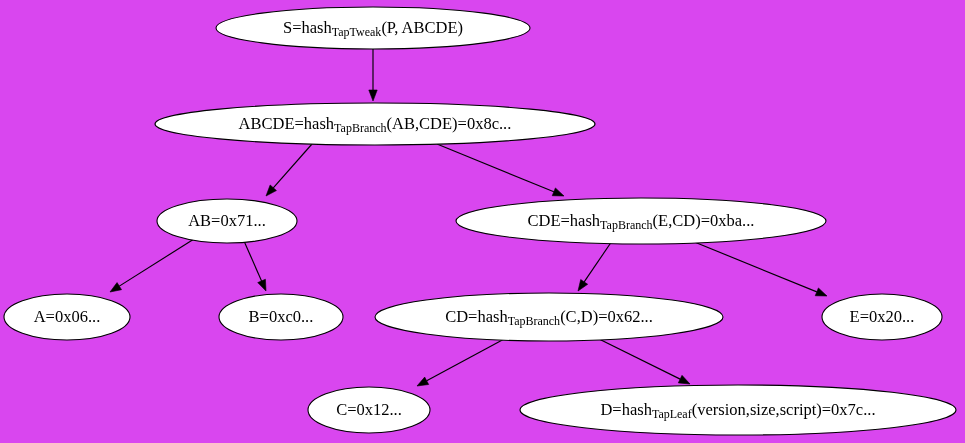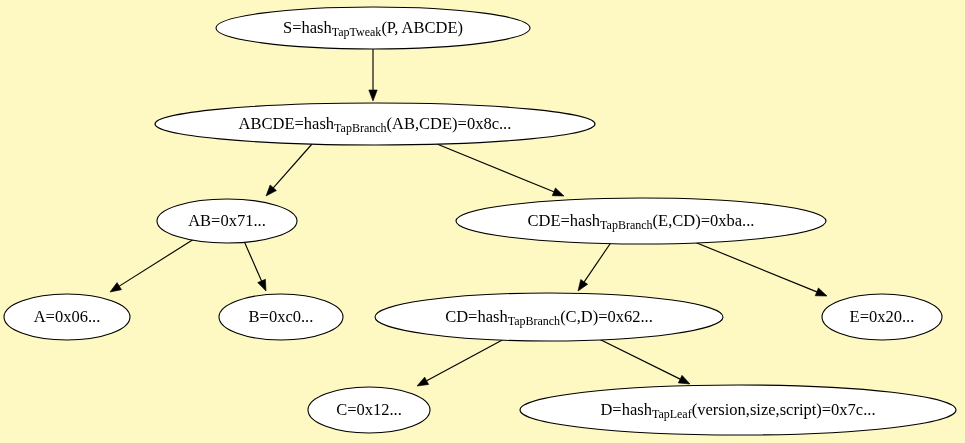--- a/index.html
+++ b/index.html
@@ -4,21 +4,21 @@
 <style>
   html, body {
     margin: 0;
     padding: 0;
     background: #ffffff;
   }
   #diagram-root {
     position: relative;
     width: 965px;
     height: 443px;
-    background: #fef9c3;
+    background: #d946ef;
     font-family: "Liberation Serif", "DejaVu Serif", serif;
     overflow: hidden;
   }
   svg#graph {
     display: block;
     width: 965px;
     height: 443px;
   }
   .node-ellipse {
     fill: #ffffff;

